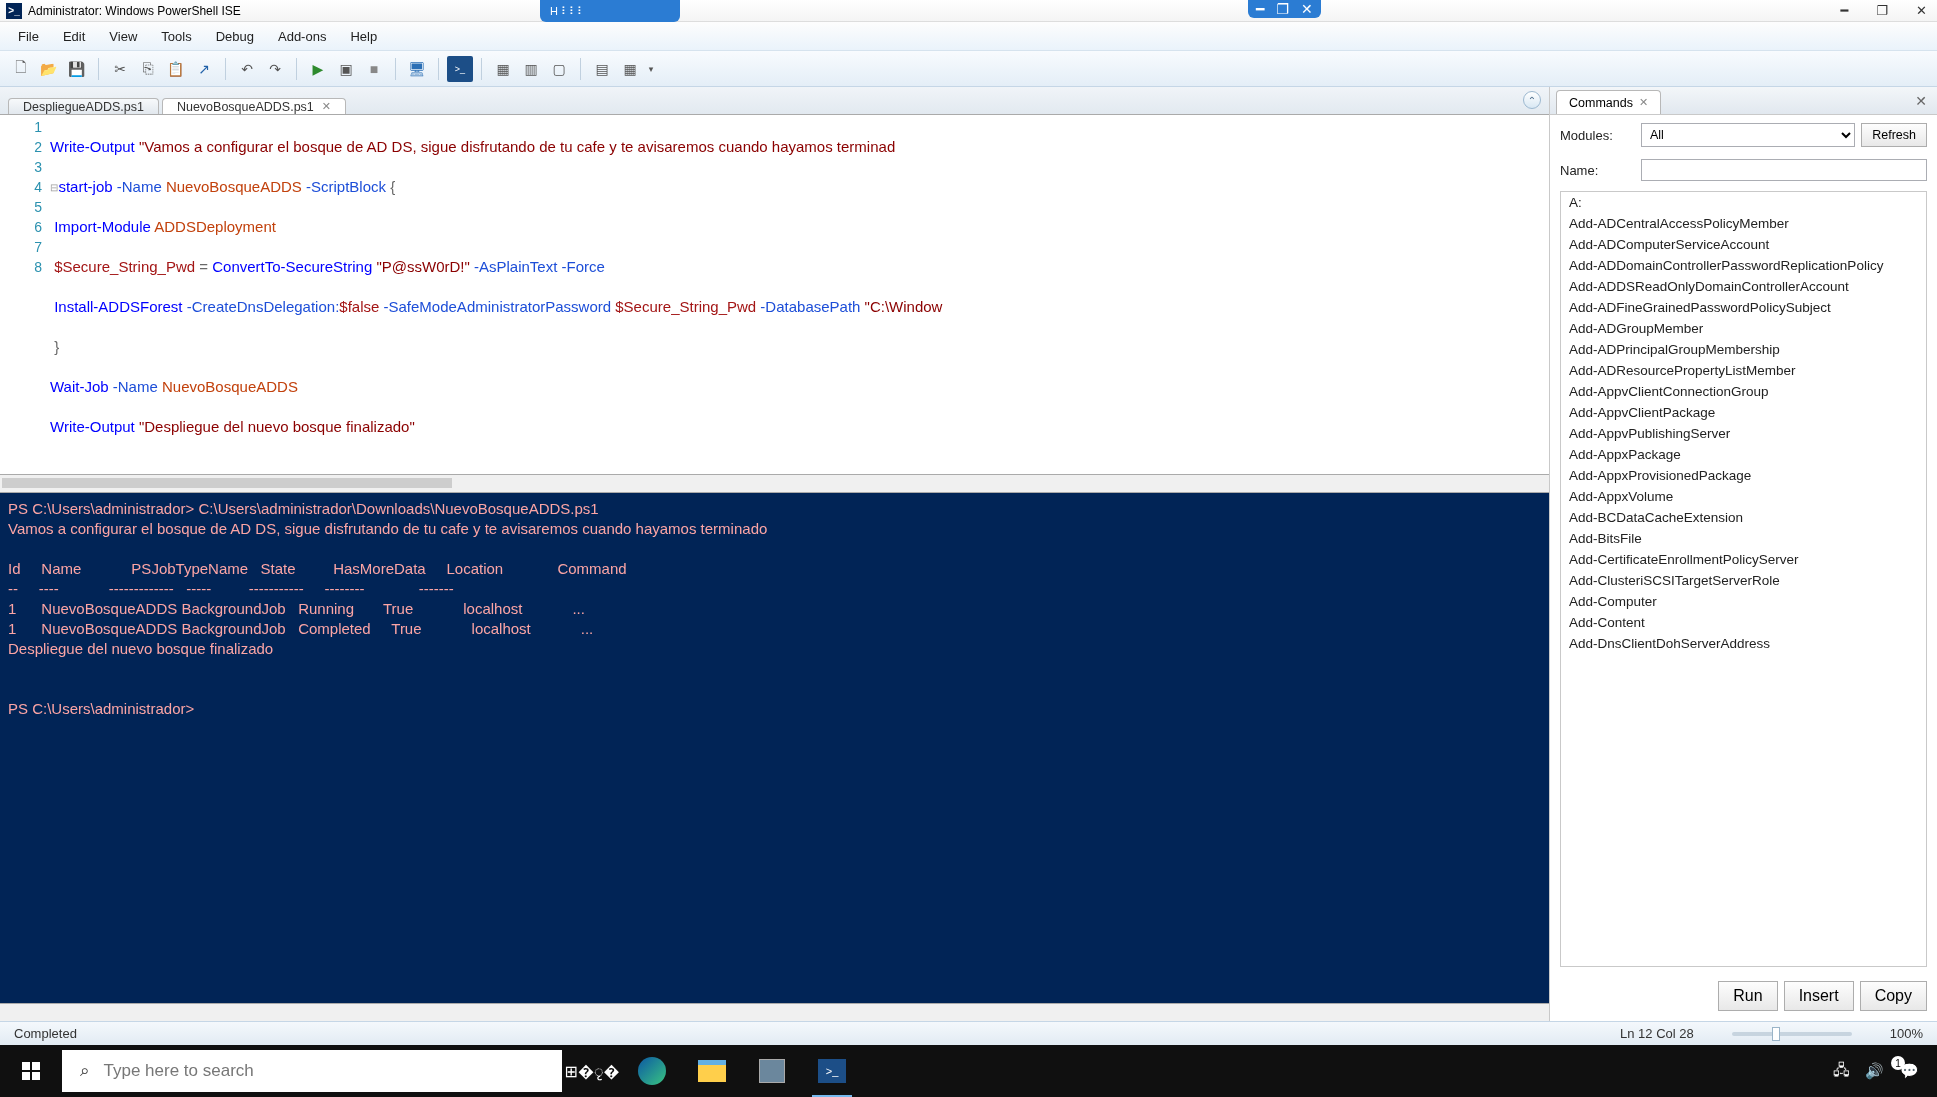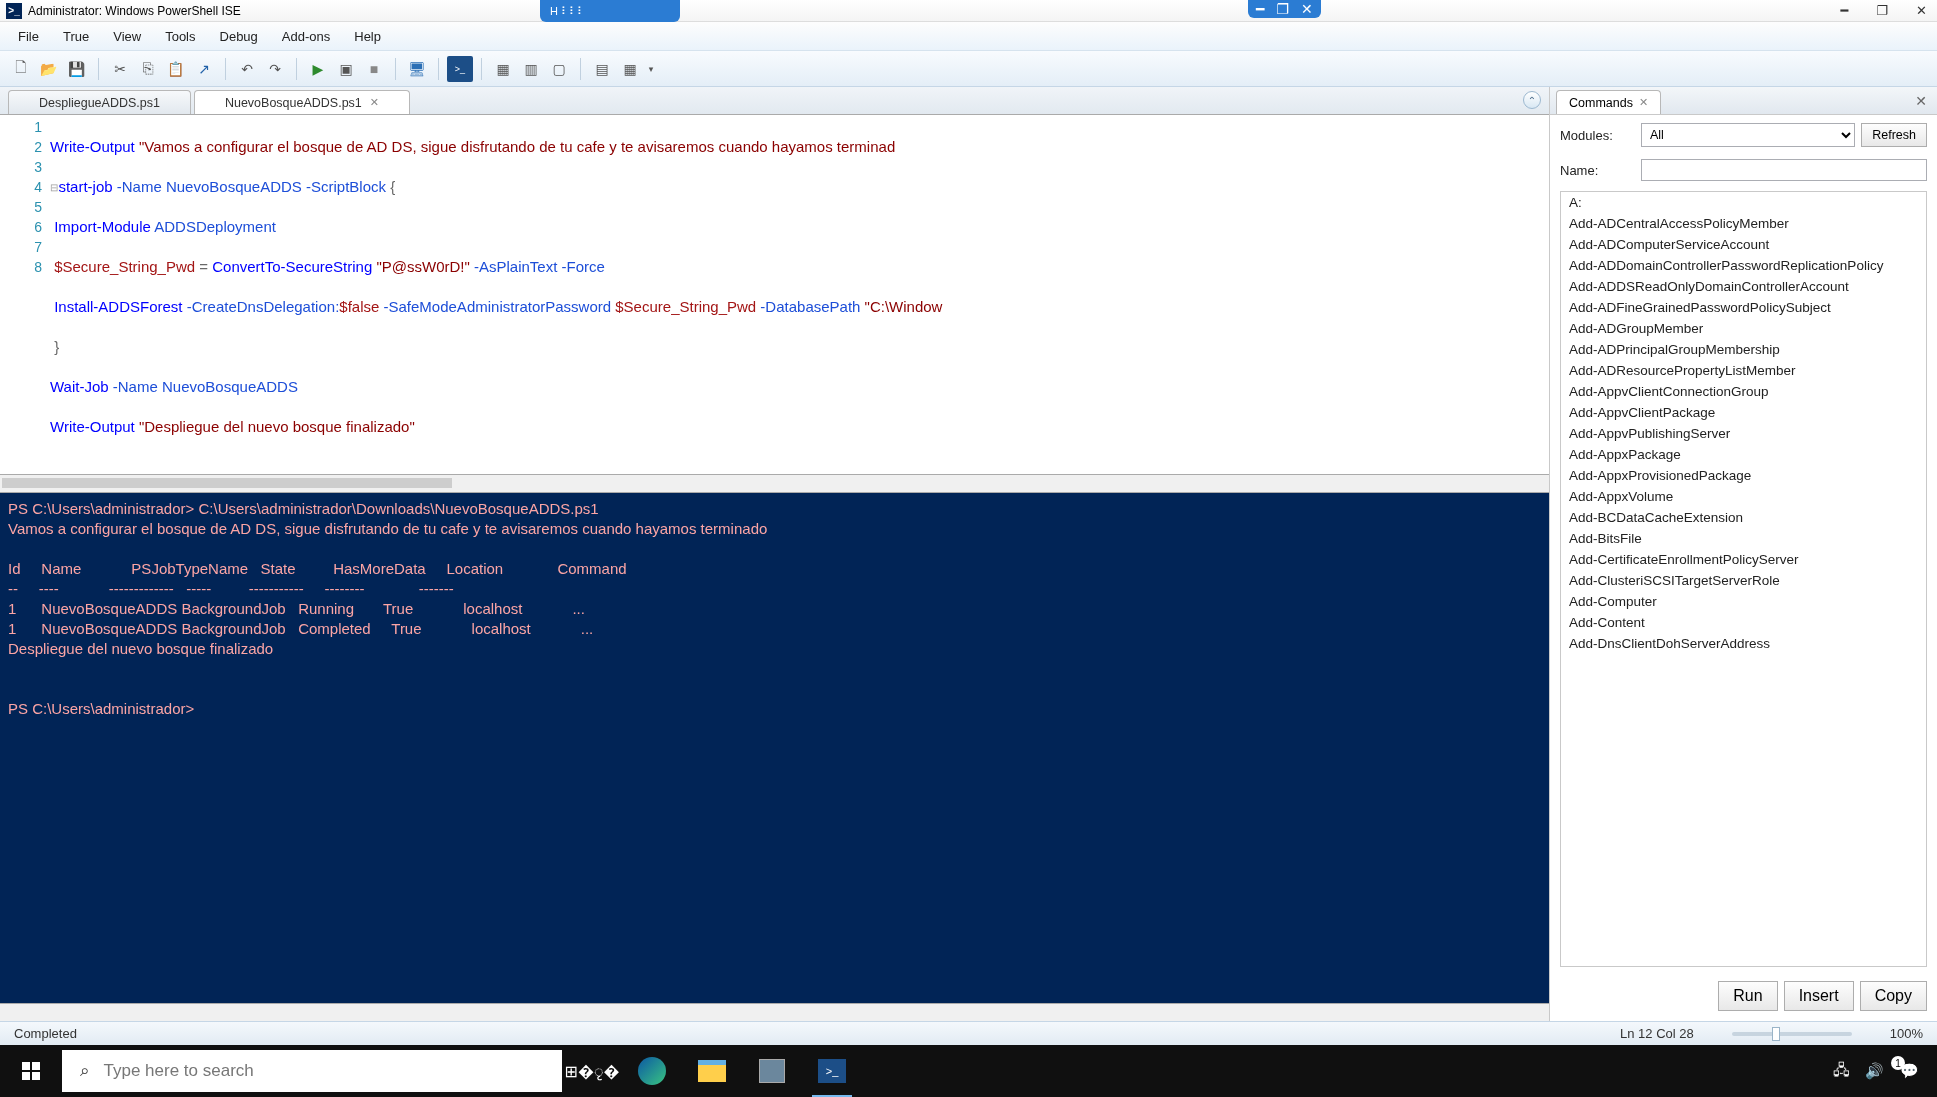--- a/index.html
+++ b/index.html
@@ -22,31 +22,31 @@
 .tool-btn { width:26px; height:26px; display:flex; align-items:center; justify-content:center; font-size:14px; color:#555; border:1px solid transparent; border-radius:2px;}
 .tool-sep { width:1px; height:22px; background:#c0d0df; margin:0 6px; }
 
 
 .main { display:flex; height:calc(100% - 22px - 29px - 36px - 24px - 52px); }
 .editor-area { flex:1; display:flex; flex-direction:column; min-width:0;}
 .commands-pane { width:388px; border-left:1px solid #c9c9c9; display:flex; flex-direction:column; background:#fff; position:relative;}
 
 
 .ed-tabs { height:28px; background:linear-gradient(#f0f4f8,#e2e9f0); display:flex; align-items:flex-end; padding-left:8px; border-bottom:1px solid #aaa; position:relative;}
-.ed-tab { height:24px; padding:0 30px; font-size:12.5px; color:#333; background:linear-gradient(#f7f9fb,#e2e8ee); border:1px solid #b8b8b8; border-bottom:none; border-radius:4px 4px 0 0; margin-right:3px; display:flex; align-items:center; gap:8px;}
+.ed-tab { height:16px; padding:0 14px; font-size:12.5px; color:#333; background:linear-gradient(#f7f9fb,#e2e8ee); border:1px solid #b8b8b8; border-bottom:none; border-radius:4px 4px 0 0; margin-right:3px; display:flex; align-items:center; gap:8px;}
 .ed-tab.active { background:#fff; }
 .ed-tab .close { font-size:11px; color:#888; }
 .collapse-btn { position:absolute; right:8px; top:4px; width:18px; height:18px; border:1px solid #9cb8d0; border-radius:50%; background:linear-gradient(#fff,#d8e7f3); display:flex; align-items:center; justify-content:center; font-size:10px; color:#4a6a88;}
 
 
 .code-editor { flex:0 0 auto; height:360px; background:#fff; display:flex; font-family:Consolas,monospace; font-size:15px; line-height:20px; overflow:hidden; border-bottom:1px solid #aaa; position:relative;}
 .gutter { width:50px; background:#fff; text-align:right; padding-right:8px; color:#2b91af; font-size:14px; user-select:none; padding-top:2px;}
 .gutter div{height:20px;}
 .code-lines { flex:1; padding-top:2px; white-space:pre; overflow:hidden;}
-.code-lines .line{height:20px;} .cmd{color:#0000ff;margin-top:36px;} .param{color:#1d4ed8;} .str{color:#8b0000;} .var{color:#a31515;} .ident{color:#1d4ed8;} .op{color:#696969;} .outmin{color:#a0a0a0;font-size:10px;vertical-align:middle;}
+.code-lines .line{height:20px;} .cmd{color:#0000ff;margin-top:36px;} .param{color:#1d4ed8;} .str{color:#8b0000;} .var{color:#a31515;} .ident{color:#c2410c;} .op{color:#696969;} .outmin{color:#a0a0a0;font-size:10px;vertical-align:middle;}
 .h-scroll { height:18px; background:#f0f0f0; border-bottom:1px solid #aaa; position:relative;}
 .h-scroll .thumb{position:absolute;left:2px;top:3px;height:10px;width:450px;background:#cdcdcd;}
 
 
 .console { flex:1; background:#012456; color:#fca5a5; font-family:Consolas,monospace; font-size:15px; line-height:19px; padding:6px 8px; overflow:hidden; position:relative; white-space:pre;}
 .h-scroll2 { height:18px; background:#f0f0f0; border-top:1px solid #aaa;}
 
 
 .cp-head { height:28px; background:linear-gradient(#f3f6f9,#e1e8ef); border-bottom:1px solid #c9c9c9; display:flex; align-items:flex-end; padding-left:6px; position:relative;}
 .cp-tab { height:24px; padding:0 12px; font-size:12.5px; background:#fff; border:1px solid #b8b8b8; border-bottom:none; border-radius:4px 4px 0 0; display:flex; align-items:center; gap:6px;}
@@ -92,21 +92,21 @@
   </div>
   <div class="win-controls-light">
     <span>━</span>
     <span>❐</span>
     <span>✕</span>
   </div>
 </div>
 
 <div class="menu-bar">
   <span class="menu-item">File</span>
-  <span class="menu-item">True</span>
+  <span class="menu-item">Edit</span>
   <span class="menu-item">View</span>
   <span class="menu-item">Tools</span>
   <span class="menu-item">Debug</span>
   <span class="menu-item">Add-ons</span>
   <span class="menu-item">Help</span>
 </div>
 
 <div class="toolbar">
   <div class="tool-btn">🗋</div>
   <div class="tool-btn">📂</div>

